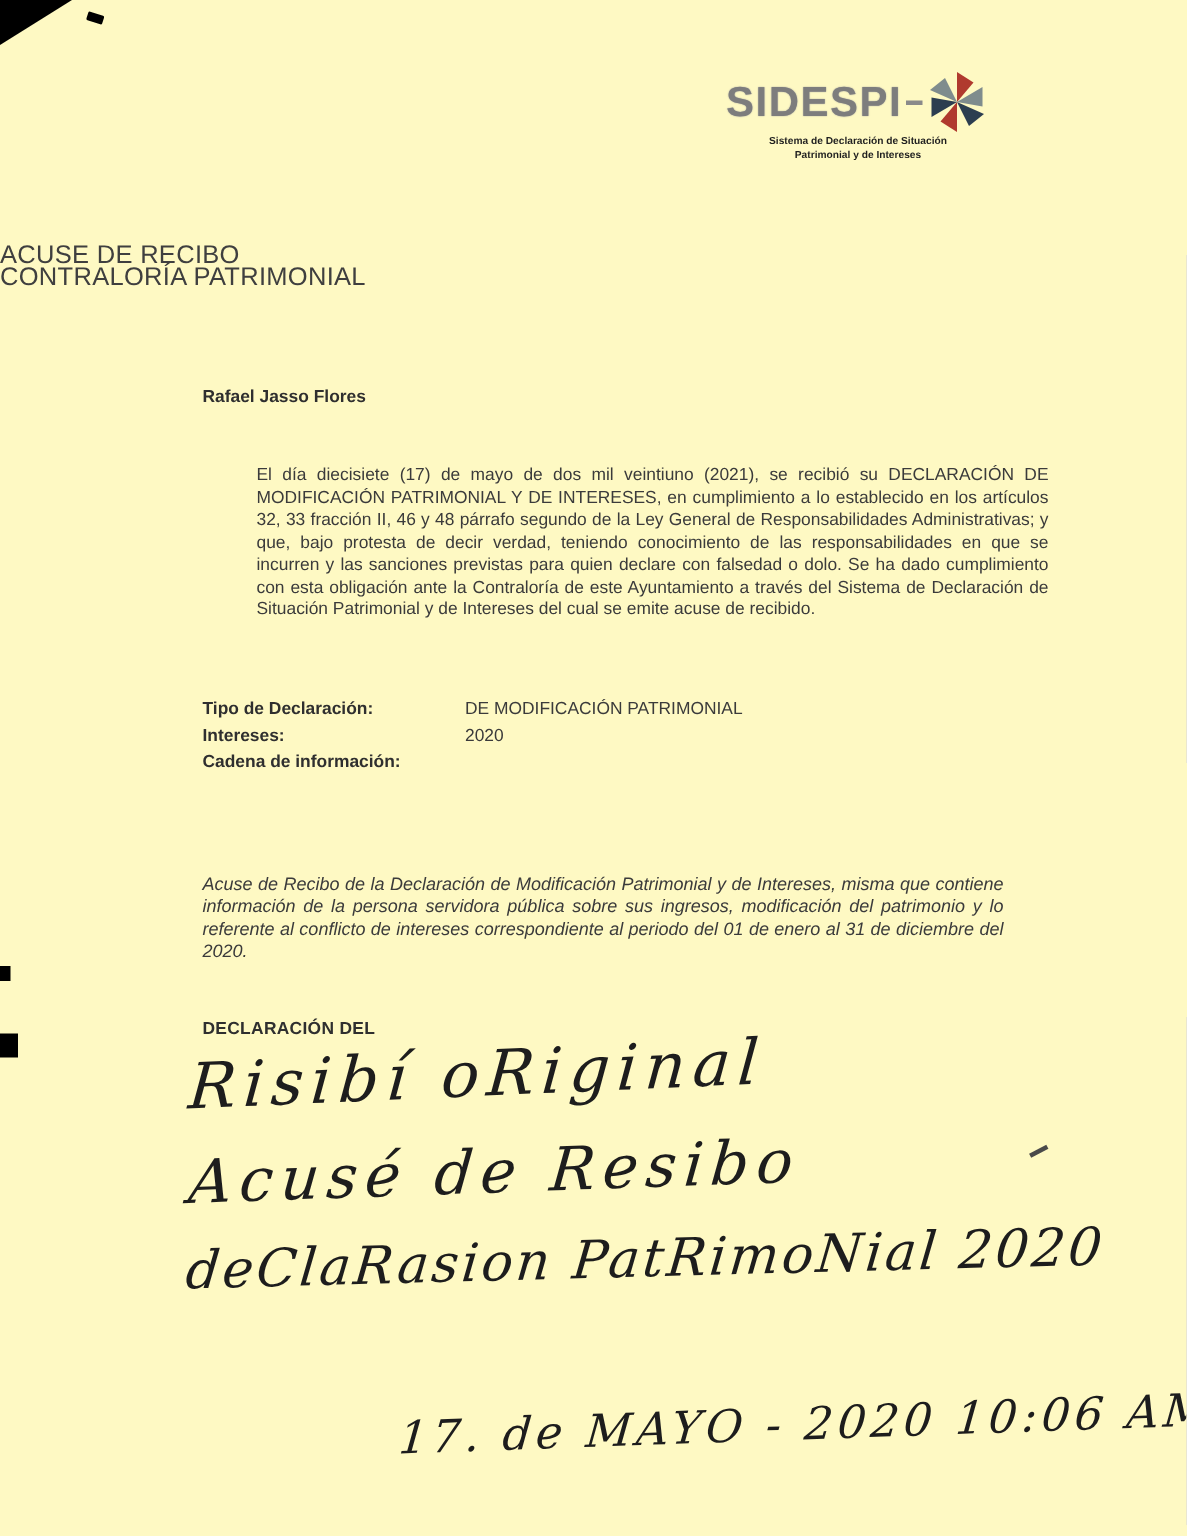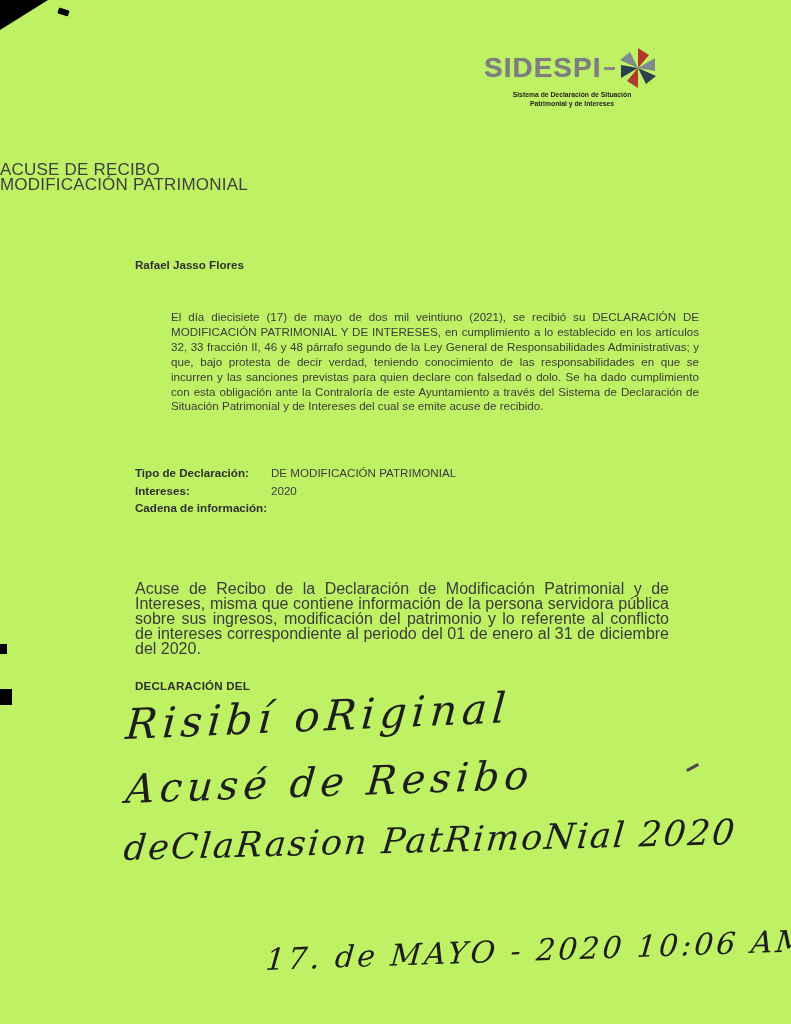--- a/index.html
+++ b/index.html
@@ -1,20 +1,20 @@
 <!DOCTYPE html>
 <html><head>
 <meta charset="utf-8">
 <style>
   html, body { margin:0; padding:0; background:#d9d9d9; }
   .page {
     position:relative;
     width:791px; height:1024px;
     margin:0 auto;
-    background:#bef264;
+    background:#fef9c3;
     font-family:"Liberation Sans", sans-serif;
     color:#3b3b3b;
     overflow:hidden;
   }
 
   
   .artifact { position:absolute; background:#000; }
   .corner-triangle { top:0; left:0; width:48px; height:30px; clip-path:polygon(0 0,100% 0,0 100%); }
   .mark-top { top:9px; left:58px; width:11px; height:6px; transform:rotate(18deg); border-radius:1px; }
   .mark-left-1 { top:644px; left:0; width:7px; height:10px; }
@@ -41,26 +41,26 @@
   }
   .recipient-name {
     position:absolute; top:258px; left:135px;
     font-weight:bold; font-size:11.6px; color:#2f2f2f;
   }
   .para-1 {
     position:absolute; top:310px; left:135px; width:528px;
     font-size:11.6px; line-height:14.9px; text-align:justify;margin-left:36px;
   }
   .fields { position:absolute; top:464px; left:135px; font-size:11.6px; color:#2f2f2f; }
-  .field-row { display:flex; line-height:17.5px; }
+  .field-row { display:flex; line-height:17.5px;gap:39px; }
   .field-label { font-weight:bold; width:136px; flex:0 0 auto; }
   .field-value { font-weight:normal; color:#3b3b3b;text-align:center; }
   .para-2 {
     position:absolute; top:582px; left:135px; width:534px;
-    font-size:16px; line-height:14.9px; text-align:justify;
+    font-size:12px; line-height:14.9px; text-align:justify;font-style:italic;
   }
   .contraloria {
     position:absolute; top:679px; left:135px;
     font-weight:bold; font-size:11.6px; color:#2f2f2f; letter-spacing:0.2px;
   }
 
   
   .hw {
     position:absolute;
     font-family:"DejaVu Serif", serif;
@@ -103,21 +103,21 @@
       </span>
     </div>
     <div class="logo-tagline">
       <div>Sistema de Declaración de Situación</div>
       <div>Patrimonial y de Intereses</div>
     </div>
   </div>
 
   <div class="title-block">
     <div>ACUSE DE RECIBO</div>
-    <div>MODIFICACIÓN PATRIMONIAL</div>
+    <div>CONTRALORÍA PATRIMONIAL</div>
   </div>
 
   <div class="recipient-name">Rafael Jasso Flores</div>
 
   <div class="para-1">El día diecisiete (17) de mayo de dos mil veintiuno (2021), se recibió su DECLARACIÓN DE MODIFICACIÓN PATRIMONIAL Y DE INTERESES, en cumplimiento a lo establecido en los artículos 32, 33 fracción II, 46 y 48 párrafo segundo de la Ley General de Responsabilidades Administrativas; y que, bajo protesta de decir verdad, teniendo conocimiento de las responsabilidades en que se incurren y las sanciones previstas para quien declare con falsedad o dolo. Se ha dado cumplimiento con esta obligación ante la Contraloría de este Ayuntamiento a través del Sistema de Declaración de Situación Patrimonial y de Intereses del cual se emite acuse de recibido.</div>
 
   <div class="fields">
     <div class="field-row">
       <span class="field-label">Tipo de Declaración:</span>
       <span class="field-value">DE MODIFICACIÓN PATRIMONIAL</span>

